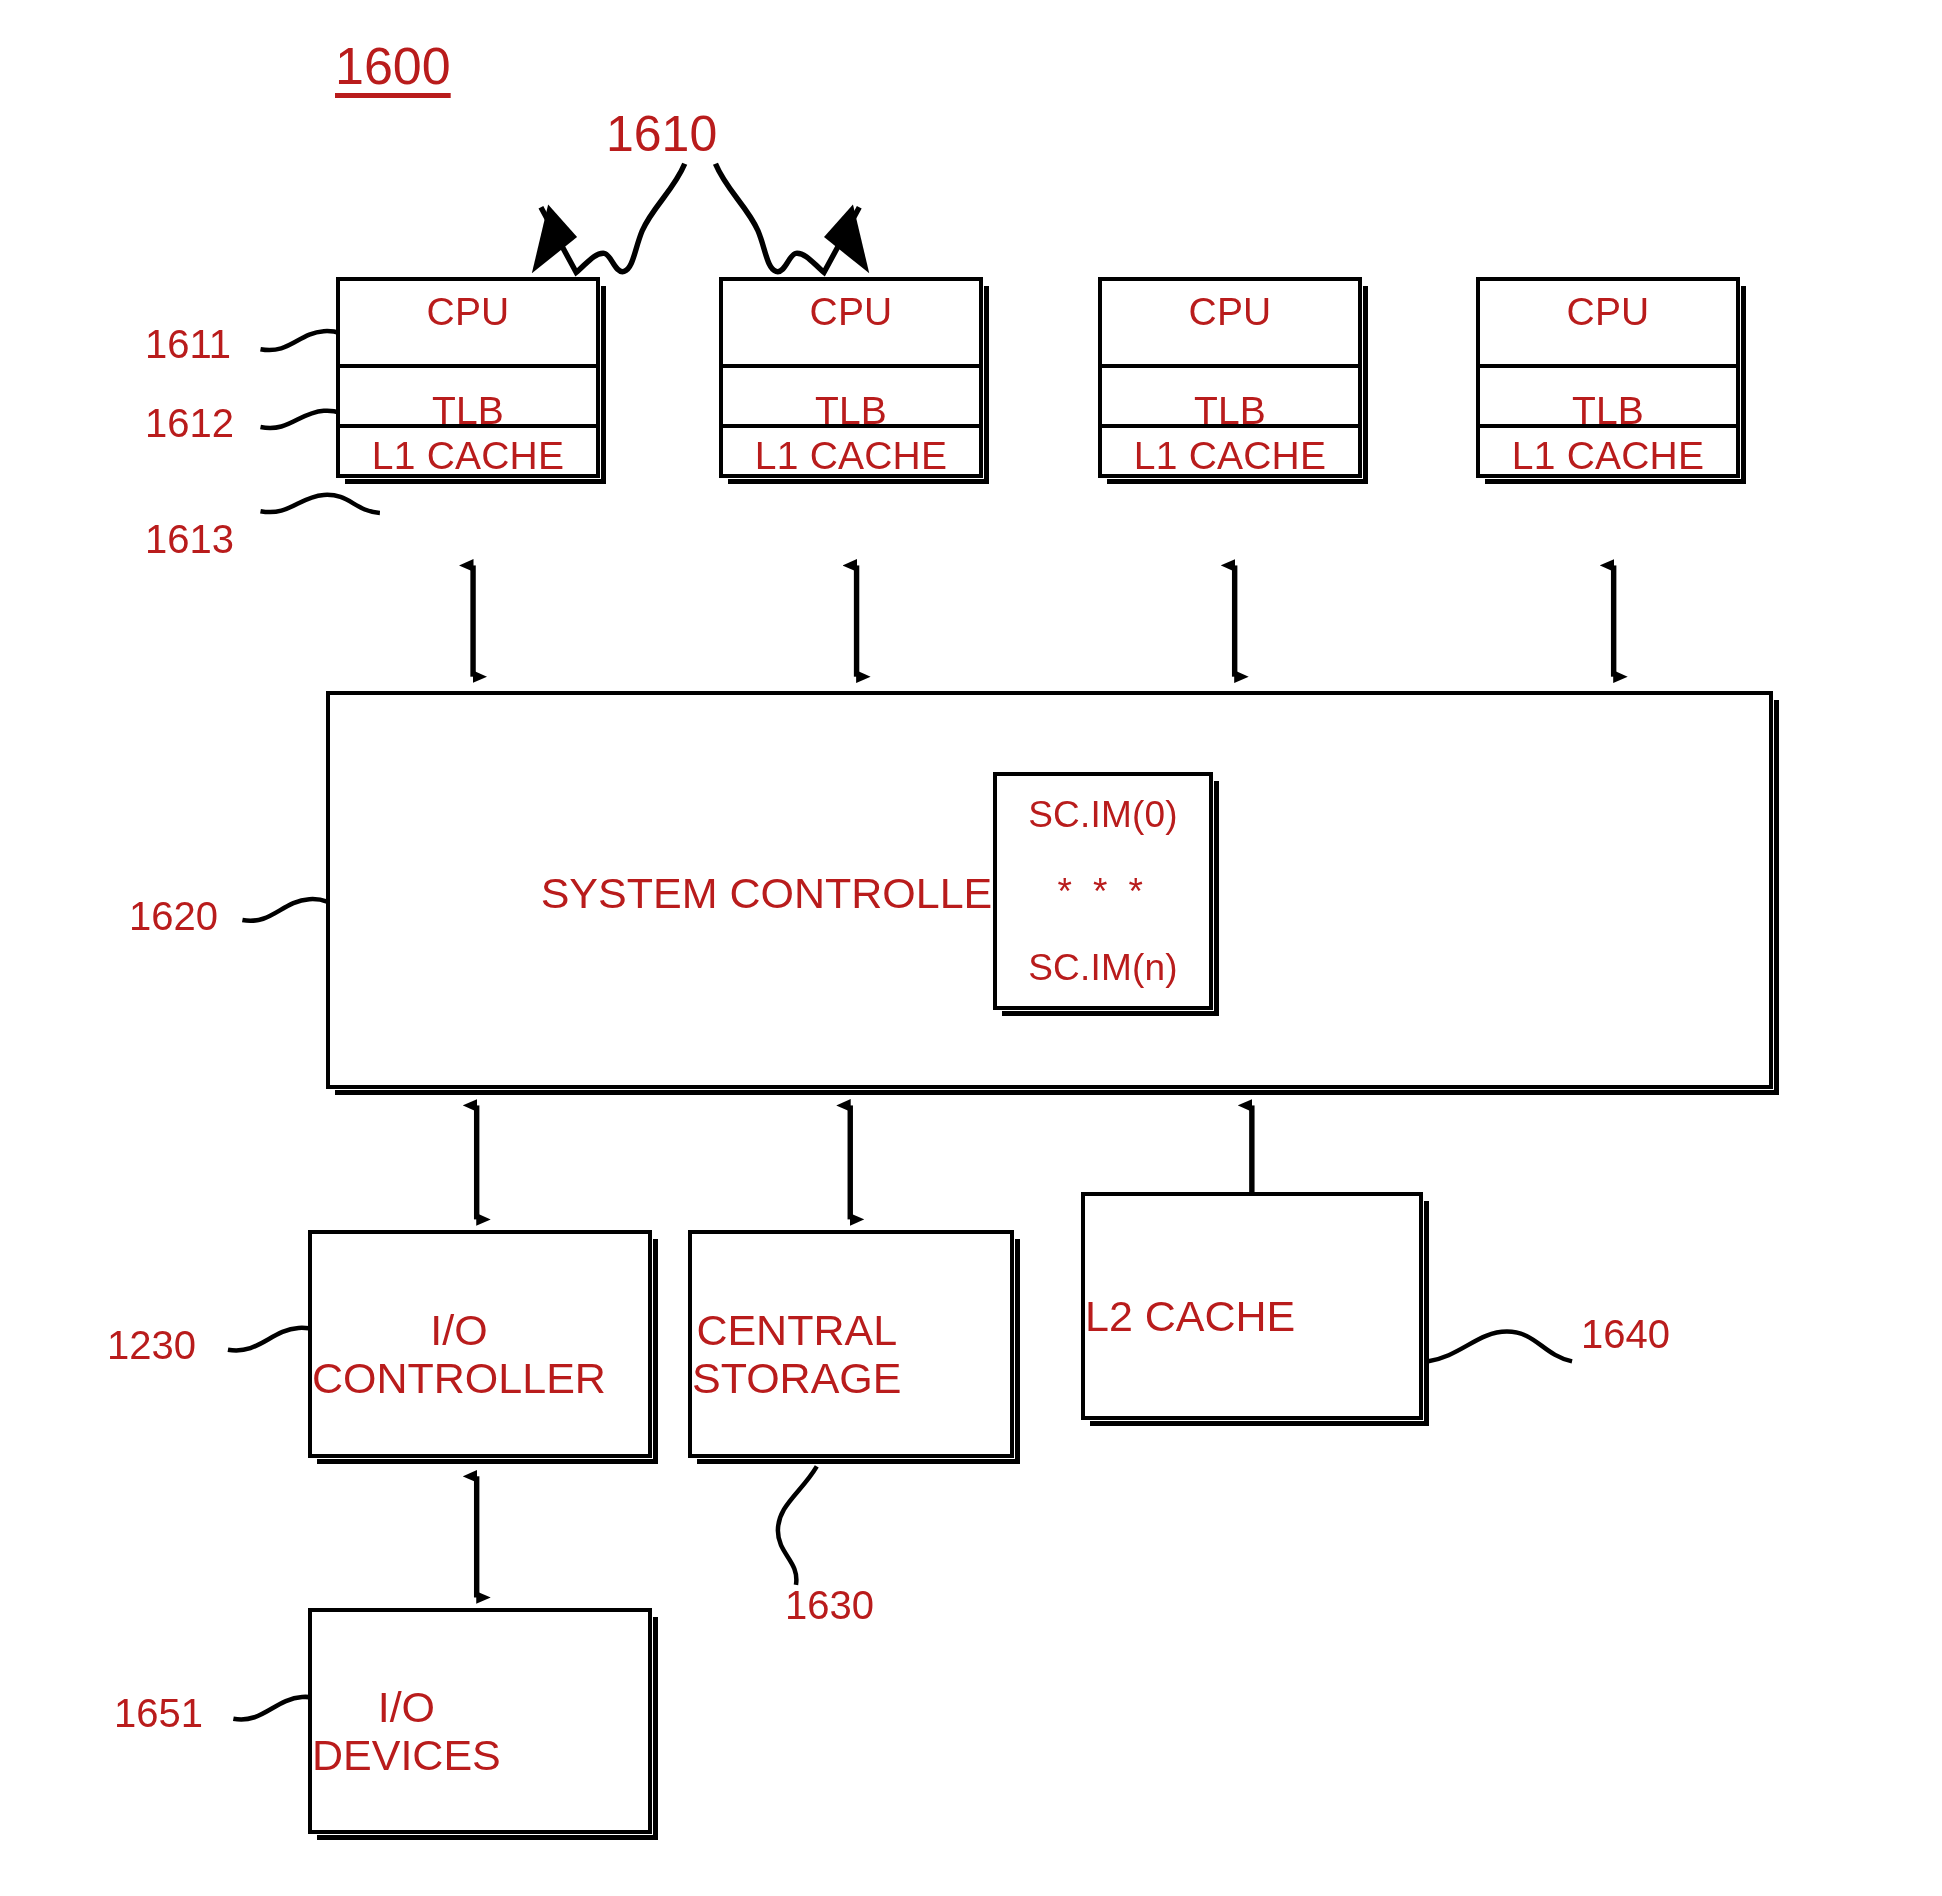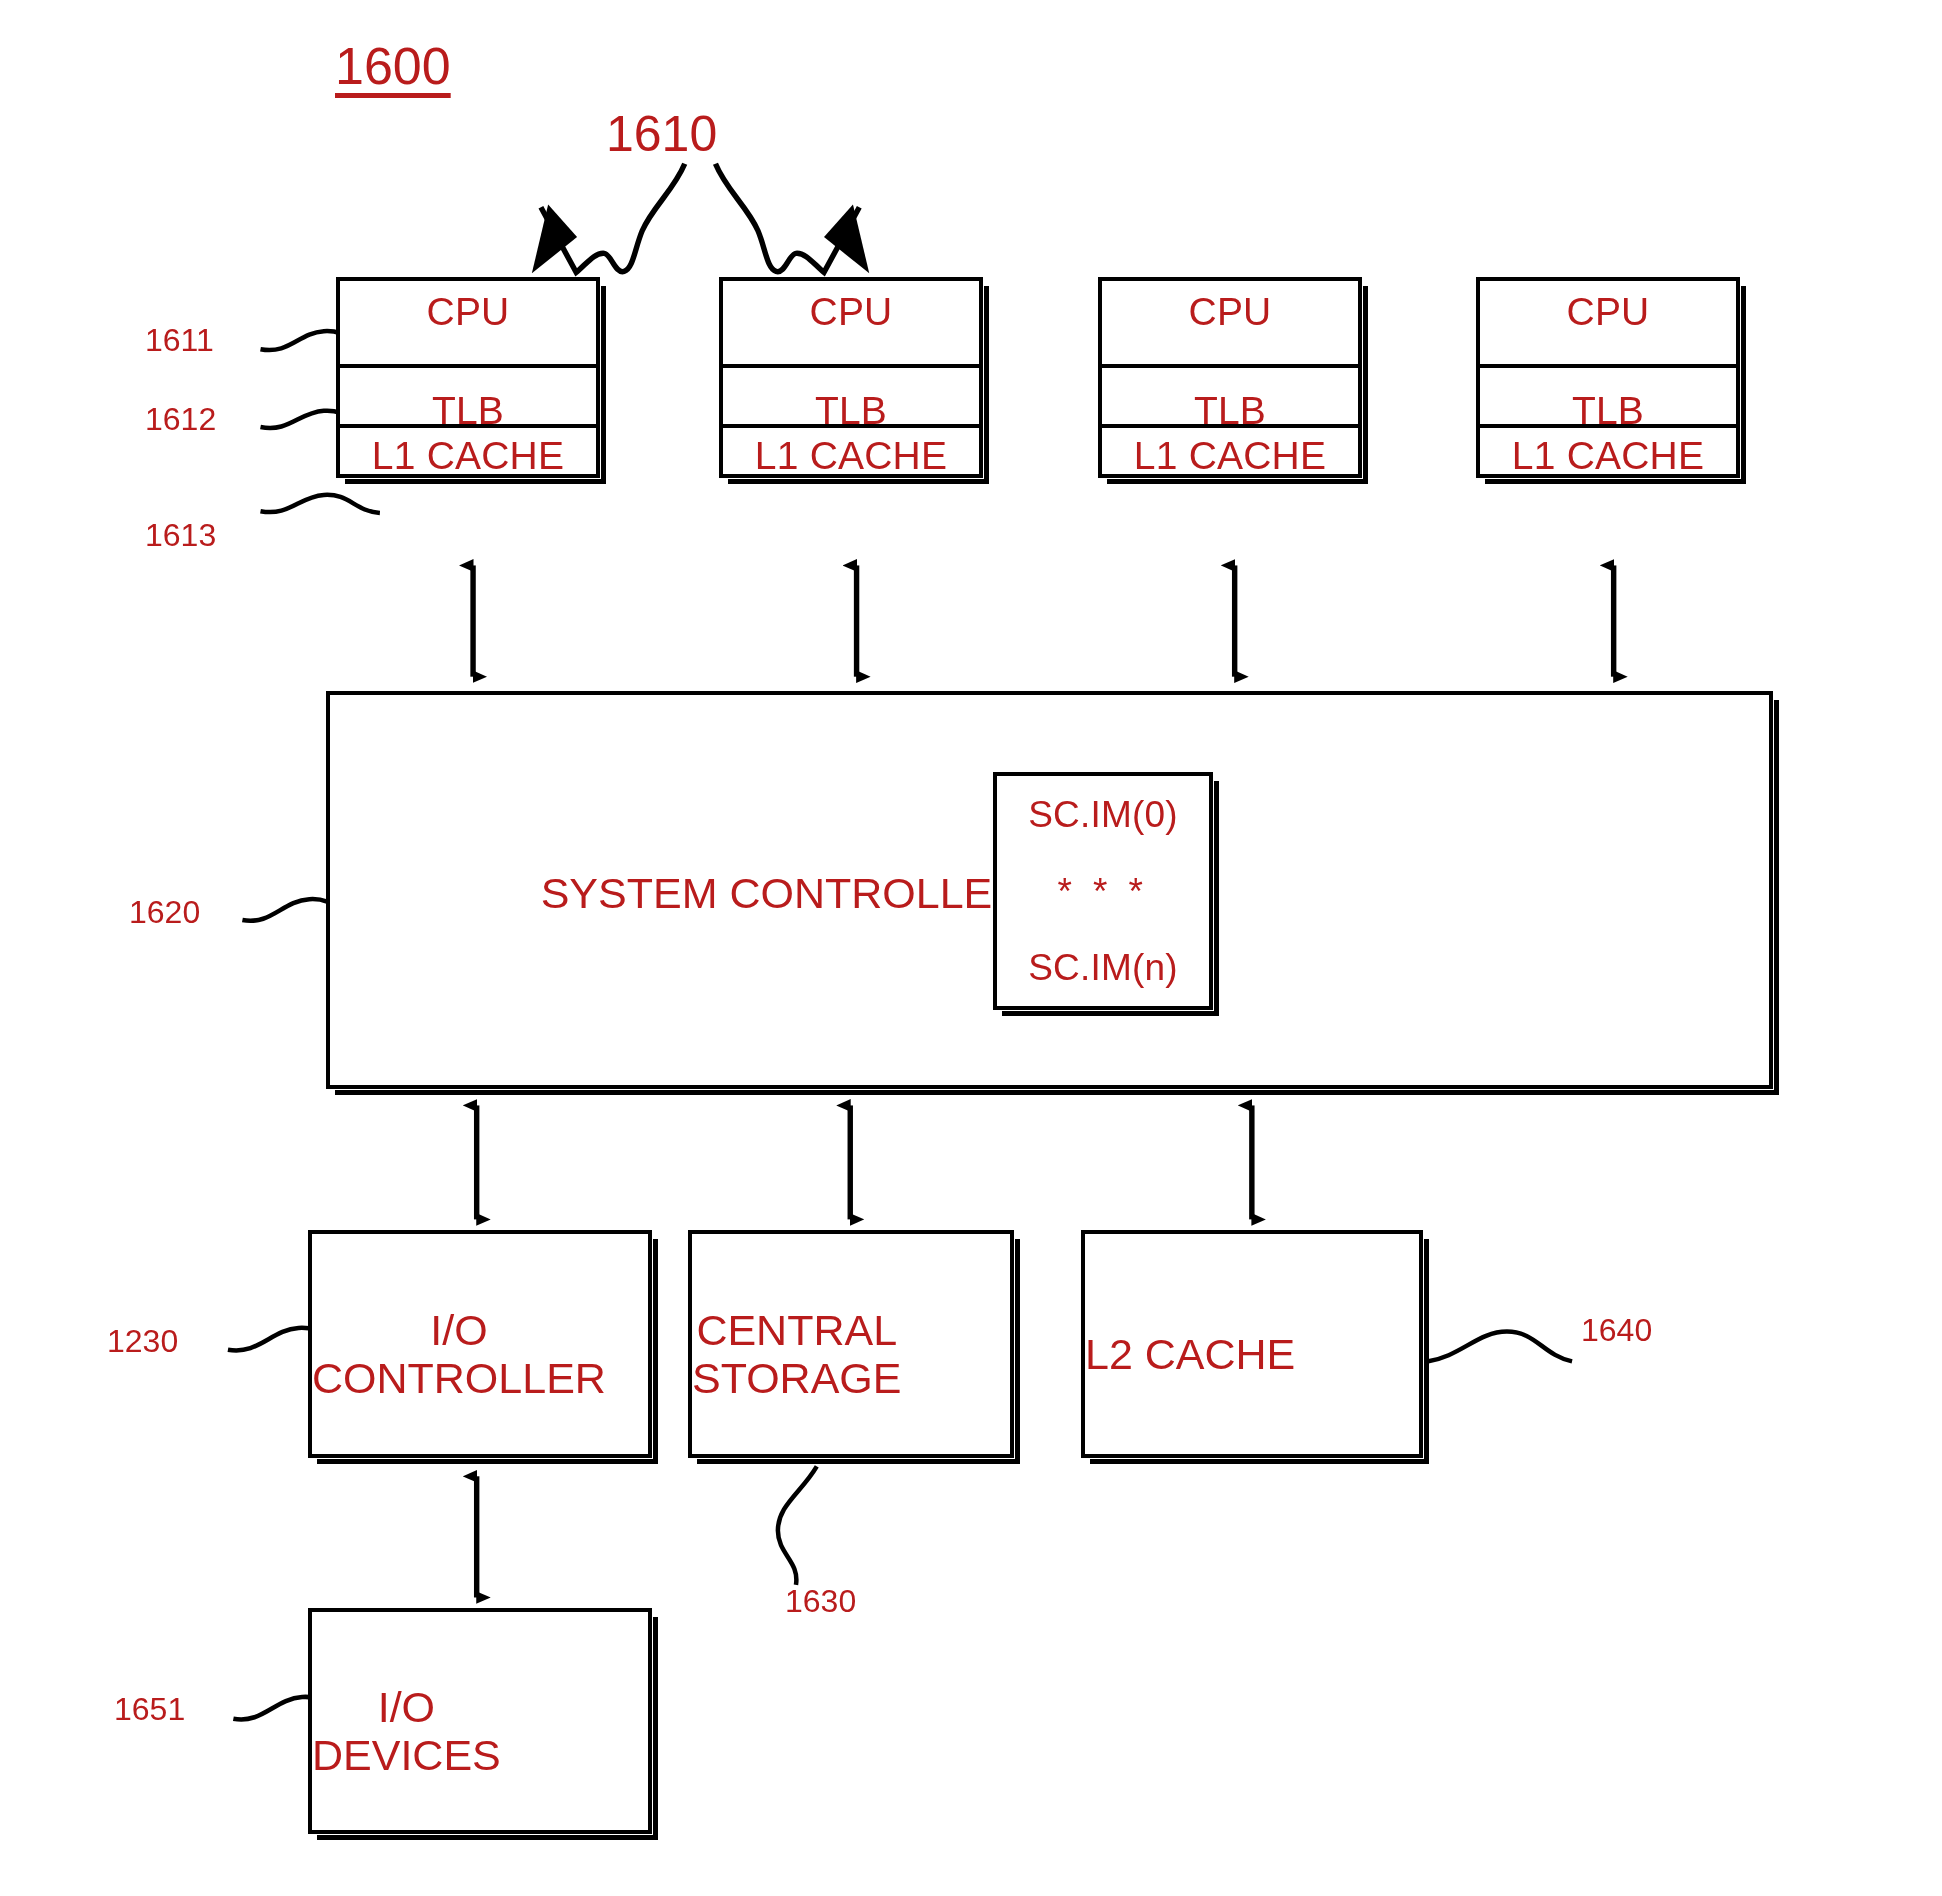--- a/index.html
+++ b/index.html
@@ -100,27 +100,27 @@
   }
   .wide-box .blabel {
     padding-top: 20px;
     text-align: center;
     font-size: 43px;
     line-height: 1.12;
   }
 
   #io-controller-box  { left: 308px;  top: 1230px; width: 344px; height: 228px; }
   #central-storage-box{ left: 688px;  top: 1230px; width: 326px; height: 228px; }
-  #l2-cache-box       { left: 1081px; top: 1230px; width: 342px; height: 228px; }
+  #l2-cache-box       { left: 1081px; top: 1192px; width: 342px; height: 228px; }
   #io-devices-box     { left: 308px;  top: 1608px; width: 344px; height: 226px; }
 
   
   .ref {
     position: absolute;
-    font-size: 32px;
+    font-size: 40px;
     line-height: 1;
     white-space: nowrap;
   }
   .ref.underlined {
     text-decoration: underline;
     text-underline-offset: 9px;
     text-decoration-thickness: 5.4px;
   }
 </style>
 </head>

